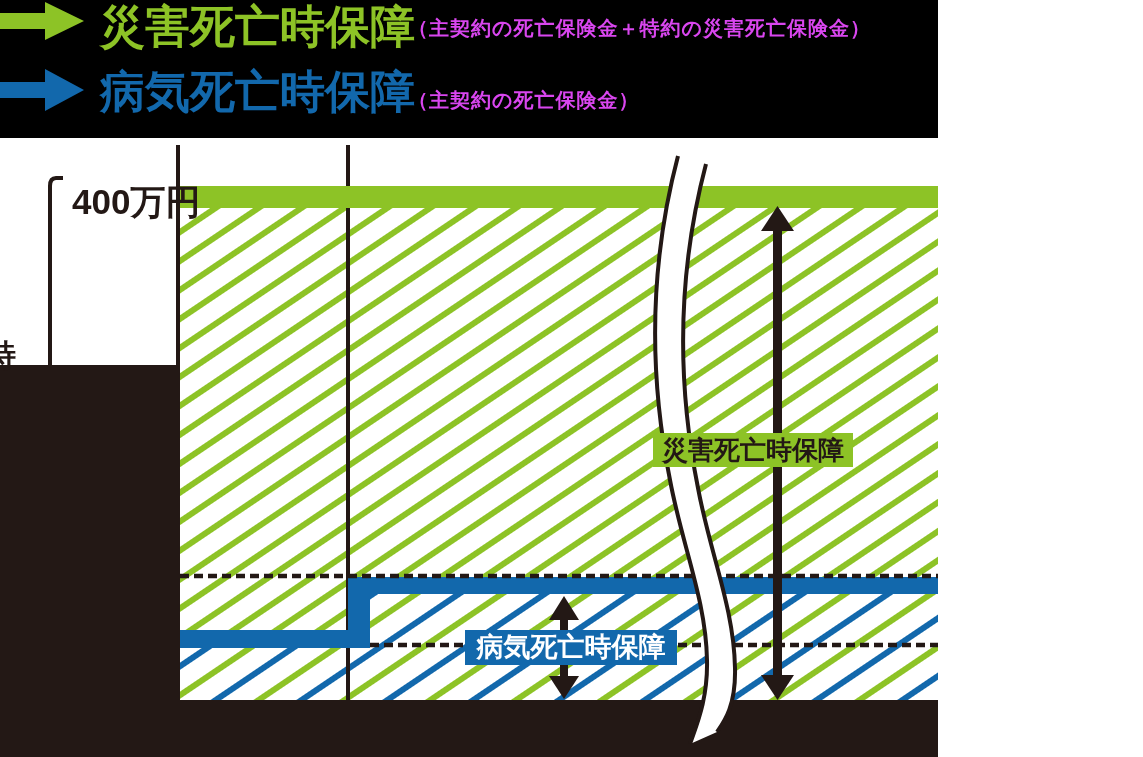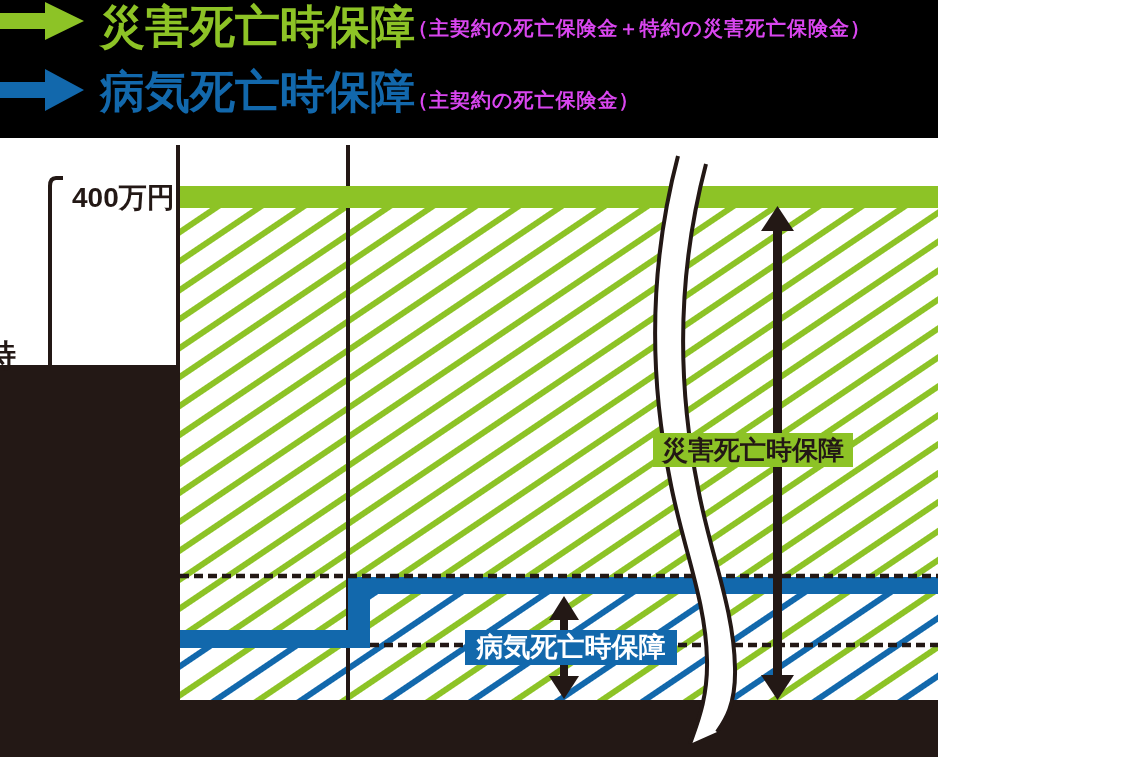--- a/index.html
+++ b/index.html
@@ -10,21 +10,21 @@
   .legend-arrows{position:absolute;left:0;top:0;}
   .lg-main{position:absolute;font-weight:700;font-size:45px;line-height:1;white-space:nowrap;}
   .lg-detail{position:absolute;font-weight:700;font-size:20px;line-height:1;color:#d946ef;white-space:nowrap;letter-spacing:1px;}
   .lg-main.row1{left:100px;top:4px;color:#8dc326;}
   .lg-detail.row1{left:408px;top:18px;}
   .lg-main.row2{left:100px;top:69px;color:#1268ac;}
   .lg-detail.row2{left:408px;top:83px;margin-top:7px;}
   .frag{position:absolute;background:#231815;}
   .frag1{left:1134px;top:28px;width:8px;height:33px;}
   .frag2{left:1134px;top:92px;width:8px;height:32px;}
-  .ylabel{position:absolute;left:72px;top:184px;font-size:28px;font-weight:700;color:#231815;line-height:1;white-space:nowrap;}
+  .ylabel{position:absolute;left:72px;top:184px;font-size:35px;font-weight:700;color:#231815;line-height:1;white-space:nowrap;}
   .leftclip{position:absolute;left:-15px;top:340px;font-size:31px;font-weight:700;color:#231815;line-height:1;}
   .anno{position:absolute;display:flex;align-items:center;justify-content:center;
         font-weight:700;line-height:1;white-space:nowrap;}
   .anno.green{left:653px;top:433px;width:200px;height:34px;background:#8dc326;color:#231815;font-size:26px;}
   .anno.blue{left:465px;top:630px;width:212px;height:35px;background:#1268ac;color:#fff;font-size:27px;}
 </style>
 </head>
 <body>
 
 <div class="stage">

